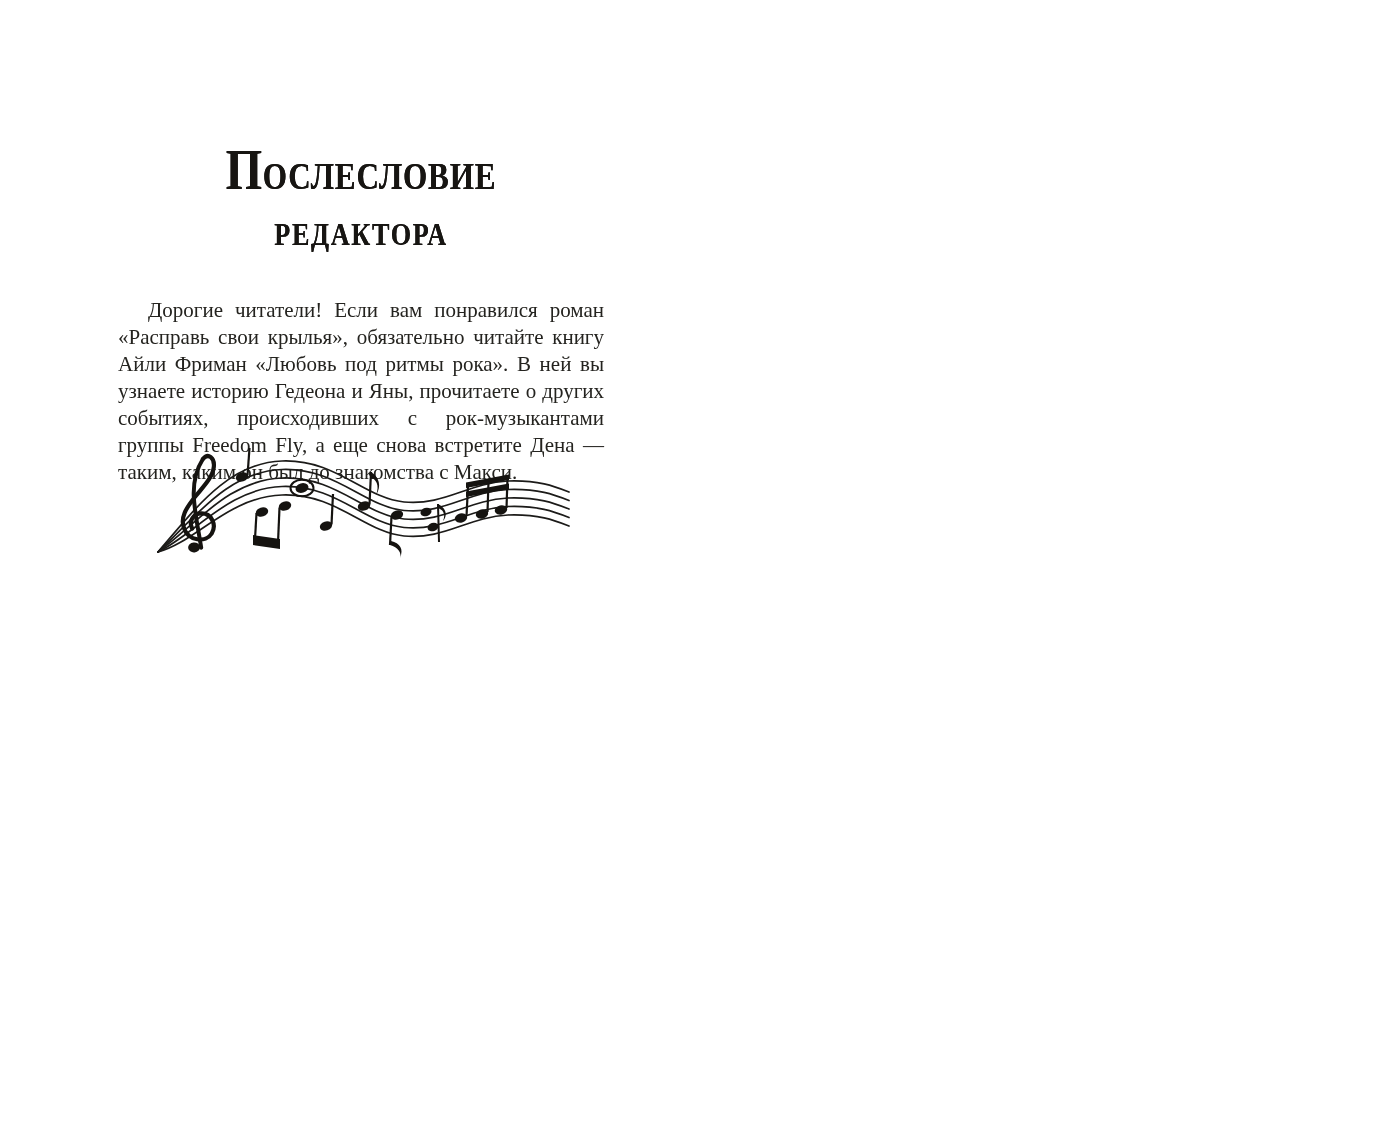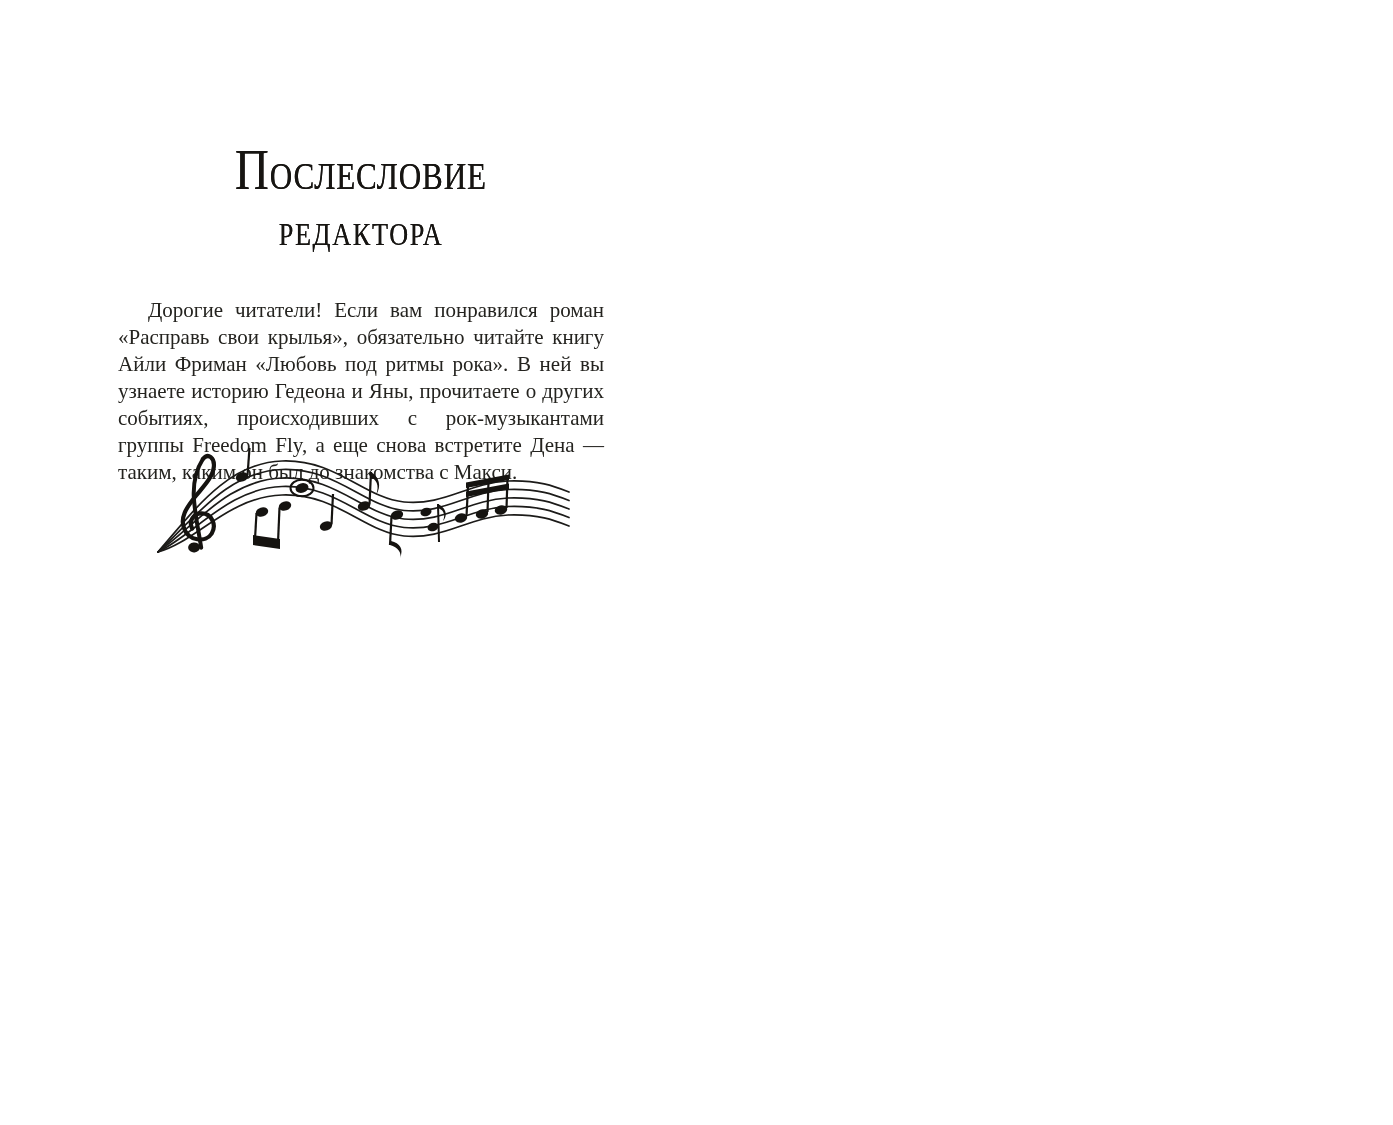--- a/index.html
+++ b/index.html
@@ -5,21 +5,21 @@
   html,body{margin:0;padding:0;}
   body{
     width:1393px;height:1125px;background:#ffffff;position:relative;overflow:hidden;
     font-family:"Liberation Serif", serif;color:#1d1c1a;
   }
   .page{position:absolute;top:0;height:1125px;}
   .page-left{left:0;width:696px;}
   .page-right{left:696px;width:697px;}
 
   
-  .title{position:absolute;text-align:center;color:#171512;font-weight:normal;}
+  .title{position:absolute;text-align:center;color:#171512;font-weight:bold;}
   .title .t1{display:block;font-size:38px;line-height:52px;letter-spacing:1px;
     transform:scaleX(.82);transform-origin:50% 50%;white-space:nowrap;
     text-shadow:0 0 .6px #171512;}
   .title .t1 .ini{font-size:57px;}
   .title .t2{display:block;font-size:32px;line-height:36px;margin-top:14px;letter-spacing:2px;
     transform:scaleX(.82);transform-origin:50% 50%;white-space:nowrap;
     text-shadow:0 0 .6px #171512;}
   #afterword-title{top:144px;left:118px;width:486px;}
 
   

